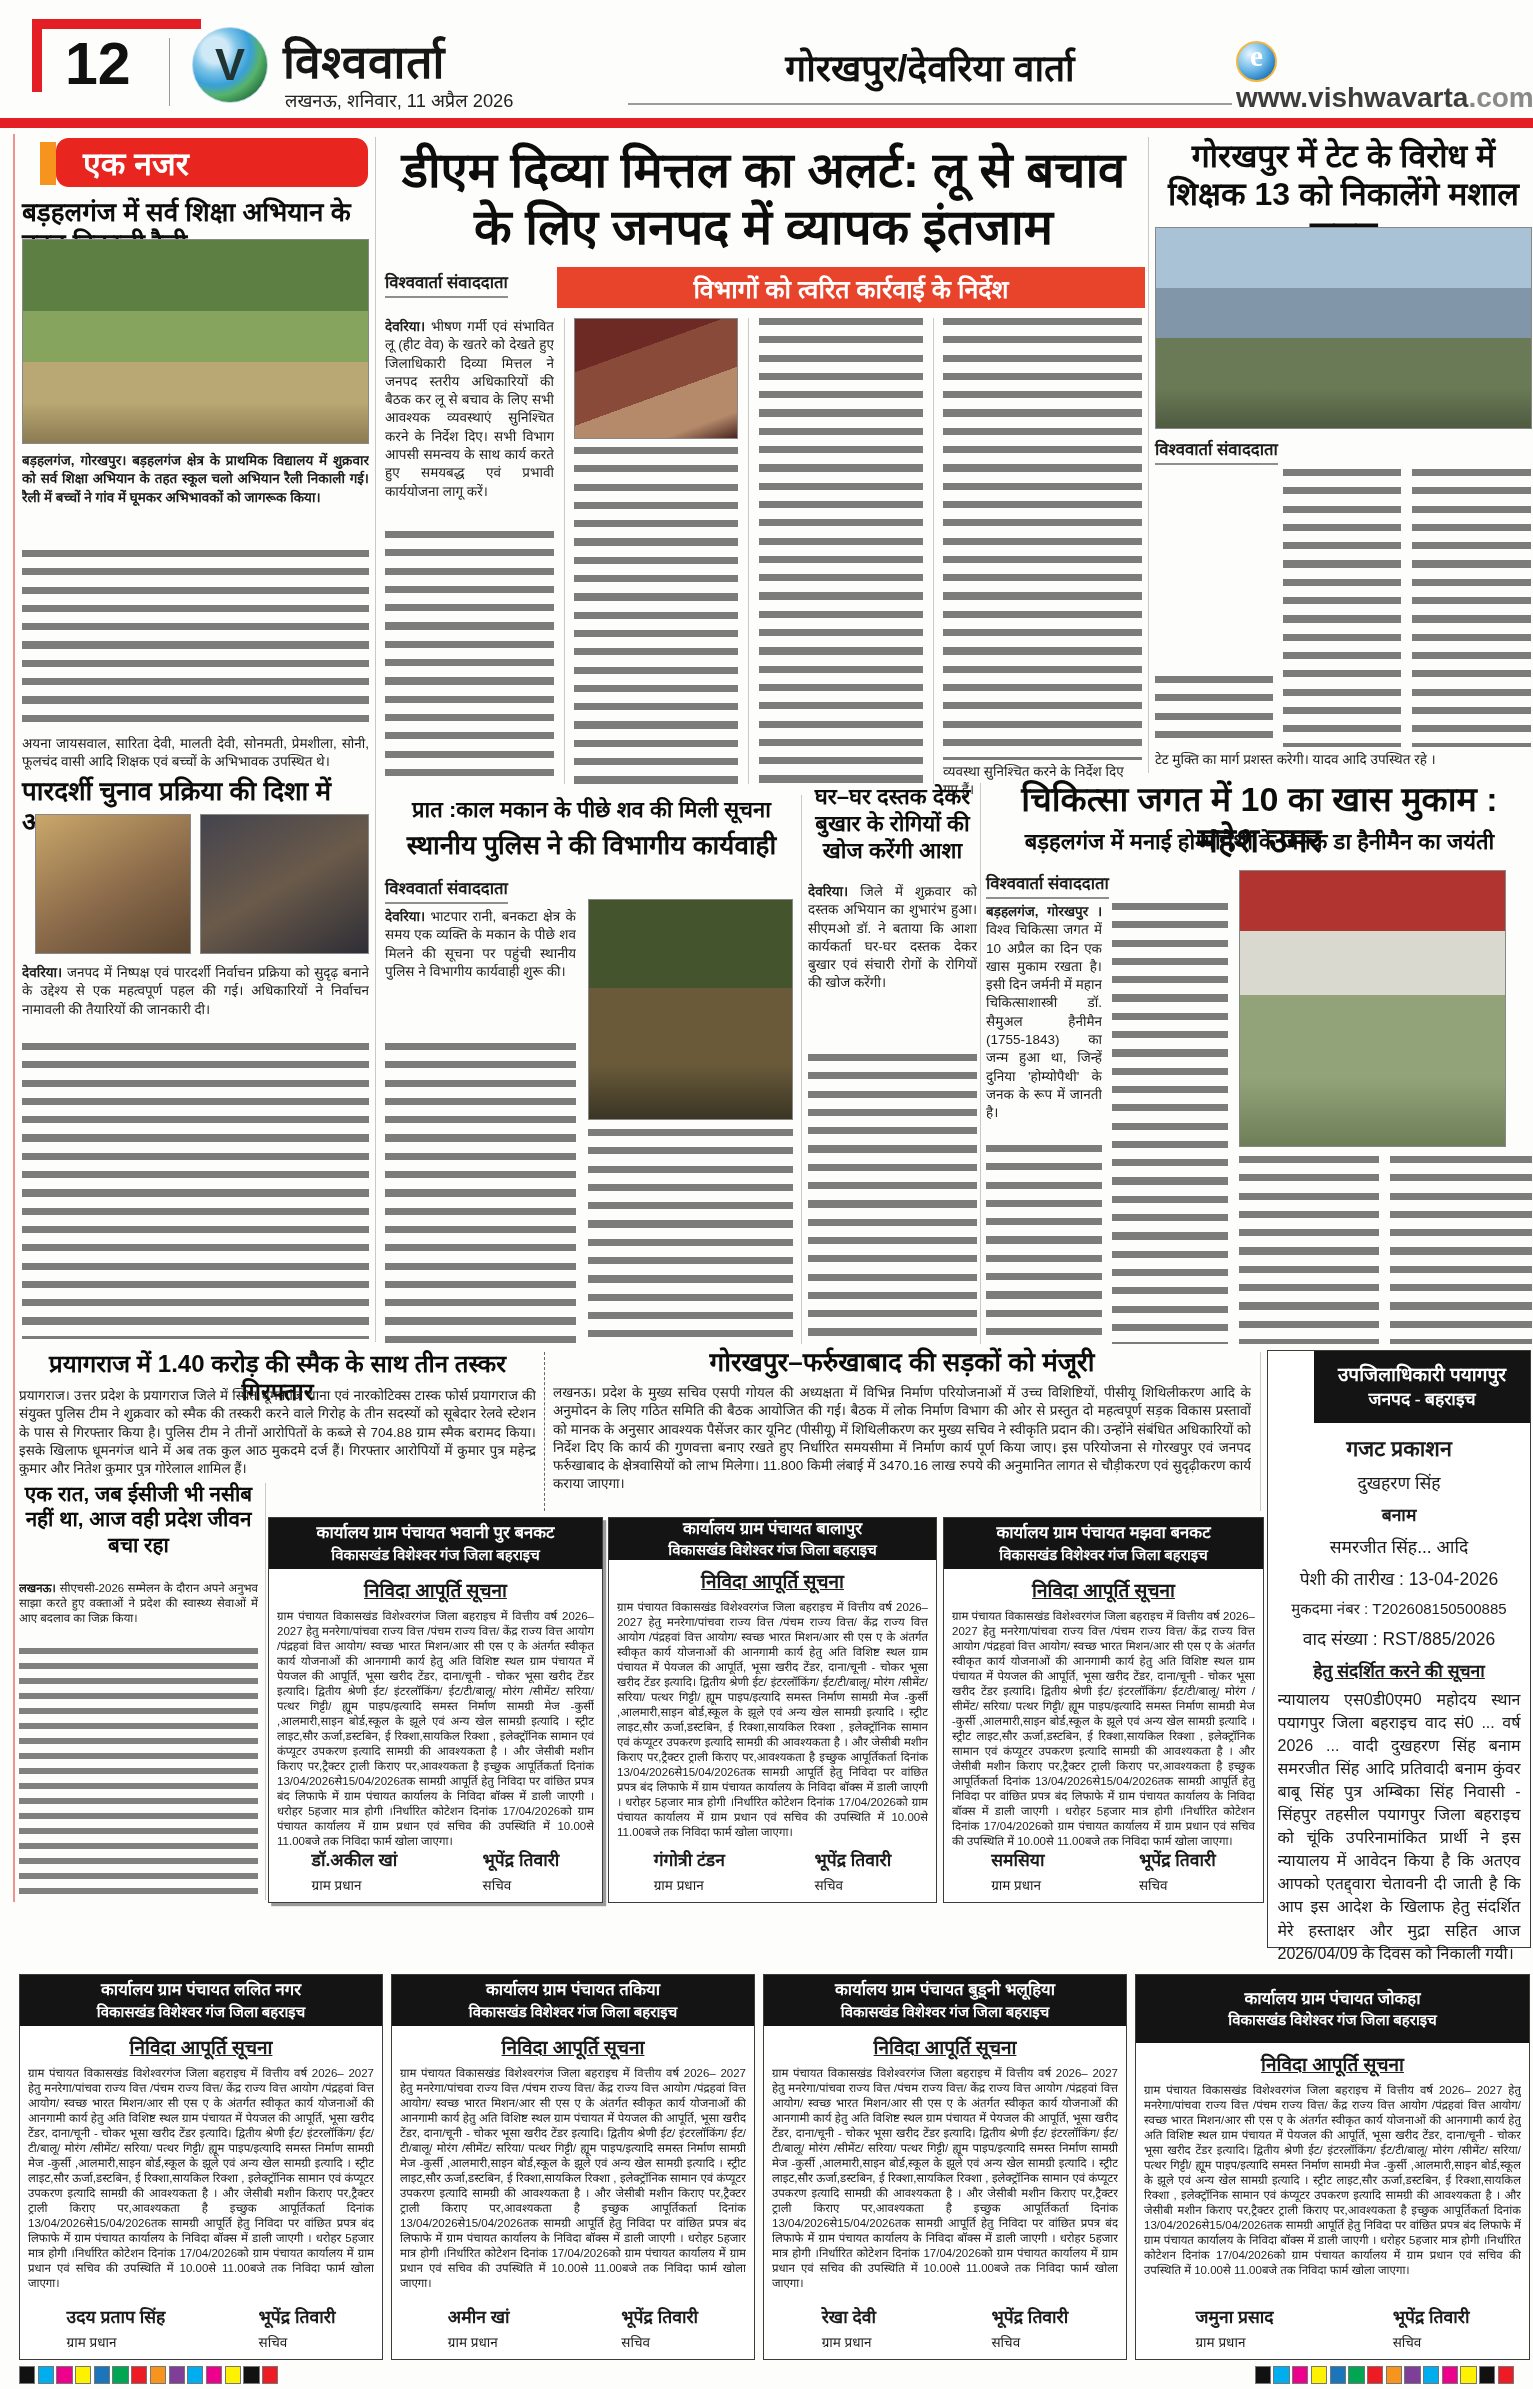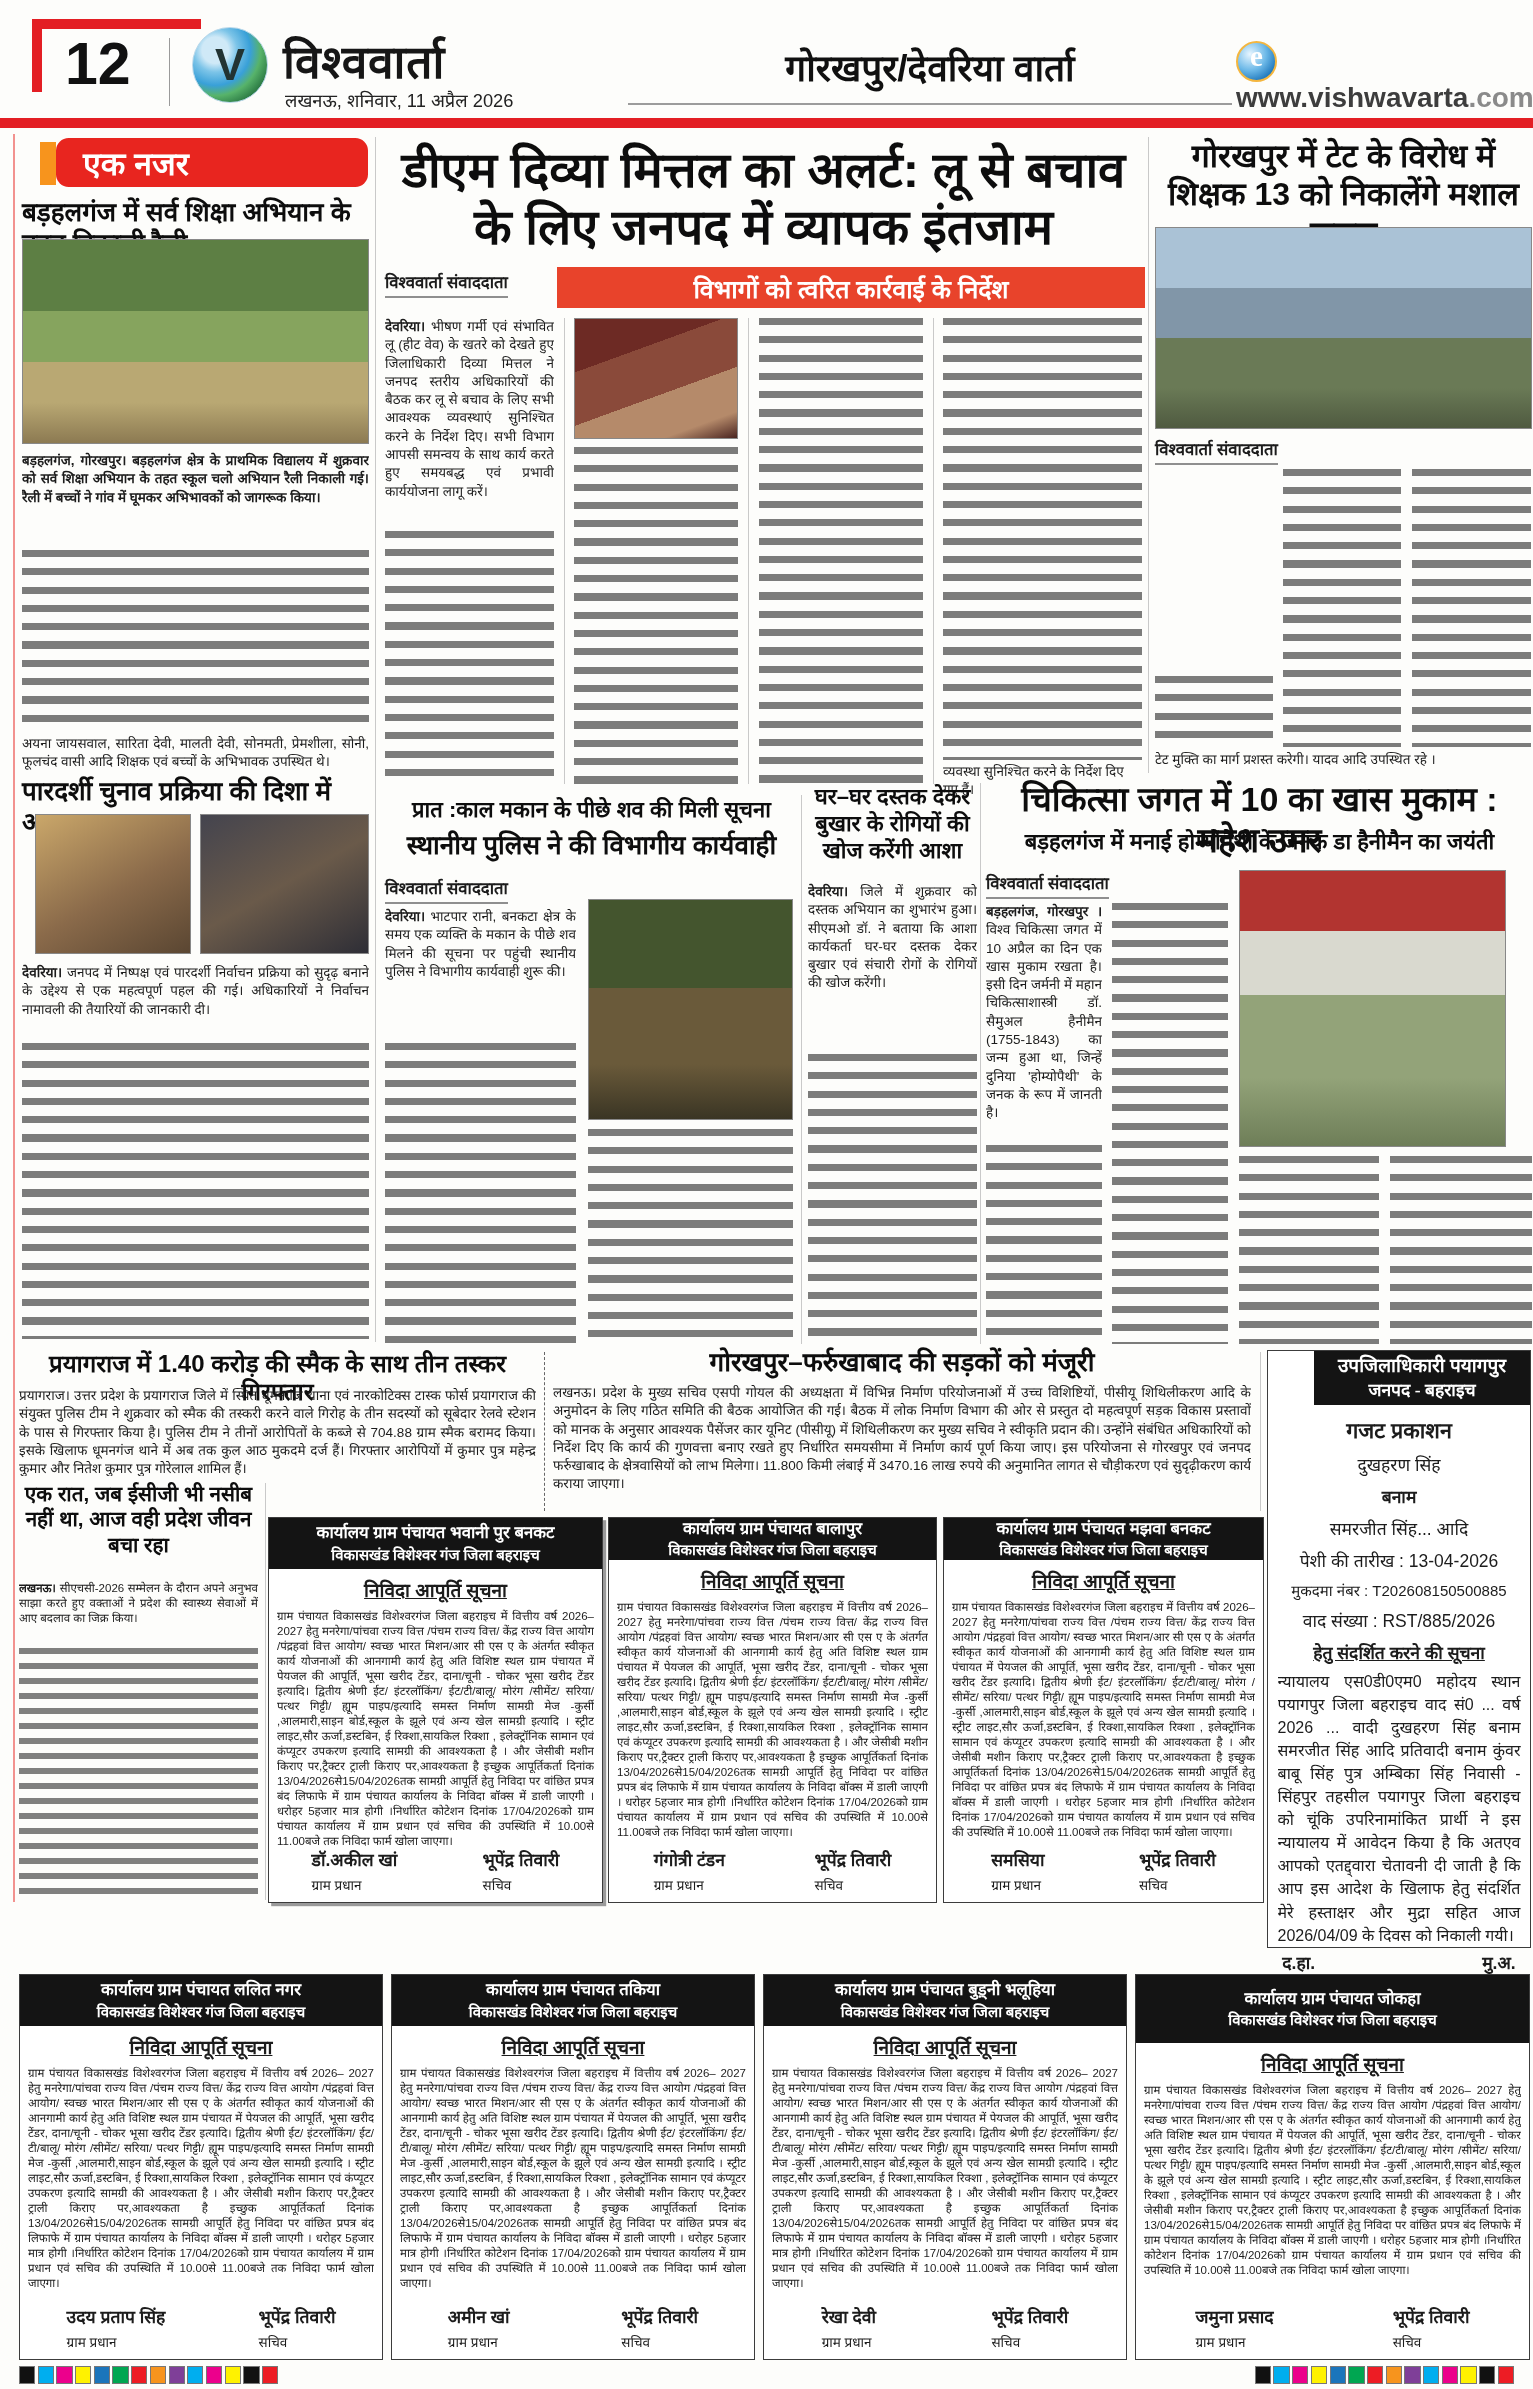--- a/index.html
+++ b/index.html
@@ -200,21 +200,21 @@
   <div class="abs body17 jst overflow" style="left:553px;top:1384px;width:698px;height:129px;">लखनऊ। प्रदेश के मुख्य सचिव एसपी गोयल की अध्यक्षता में विभिन्न निर्माण परियोजनाओं में उच्च विशिष्टियों, पीसीयू शिथिलीकरण आदि के अनुमोदन के लिए गठित समिति की बैठक आयोजित की गई। बैठक में लोक निर्माण विभाग की ओर से प्रस्तुत दो महत्वपूर्ण सड़क विकास प्रस्तावों को मानक के अनुसार आवश्यक पैसेंजर कार यूनिट (पीसीयू) में शिथिलीकरण कर मुख्य सचिव ने स्वीकृति प्रदान की। उन्होंने संबंधित अधिकारियों को निर्देश दिए कि कार्य की गुणवत्ता बनाए रखते हुए निर्धारित समयसीमा में निर्माण कार्य पूर्ण किया जाए। इस परियोजना से गोरखपुर एवं जनपद फर्रुखाबाद के क्षेत्रवासियों को लाभ मिलेगा। 11.800 किमी लंबाई में 3470.16 लाख रुपये की अनुमानित लागत से चौड़ीकरण एवं सुदृढ़ीकरण कार्य कराया जाएगा।</div>
 
   <div class="abs hl-sm ctr" style="left:19px;top:1481px;width:239px;font-size:20.7px;">एक रात, जब ईसीजी भी नसीब नहीं था, आज वही प्रदेश जीवन बचा रहा</div>
   <div class="abs body15 jst overflow" style="left:19px;top:1581px;width:239px;height:62px;">
     <span class="lead-in">लखनऊ।</span>
     <span>सीएचसी-2026 सम्मेलन के दौरान अपने अनुभव साझा करते हुए वक्ताओं ने प्रदेश की स्वास्थ्य सेवाओं में आए बदलाव का जिक्र किया।</span>
   </div>
   <div class="abs fill fill15" style="left:19px;top:1648px;width:239px;height:253px;"></div>
 
   <div class="abs notice" style="left:1267px;top:1350px;width:264px;height:598px;">
-    <div class="blackbox" style="height:54px;margin-left:46px;">
+    <div class="blackbox" style="height:72px;margin-left:46px;">
       <div class="l1">उपजिलाधिकारी पयागपुर</div>
       <div class="l2">जनपद - बहराइच</div>
     </div>
     <div class="gz-title">गजट प्रकाशन</div>
     <div class="gz-line">दुखहरण सिंह</div>
     <div class="gz-line b">बनाम</div>
     <div class="gz-line">समरजीत सिंह... आदि</div>
     <div class="gz-line">पेशी की तारीख : 13-04-2026</div>
     <div class="gz-line" style="font-size:15px;">मुकदमा नंबर : T202608150500885</div>
     <div class="gz-line">वाद संख्या : RST/885/2026</div>
@@ -259,21 +259,21 @@
           <div class="sig-role">ग्राम प्रधान</div>
         </div>
       <div>
           <div class="sig-name">भूपेंद्र तिवारी</div>
           <div class="sig-role">सचिव</div>
         </div>
     </div>
   </div>
 
   <div class="abs notice" style="left:943px;top:1517px;width:321px;height:386px;">
-    <div class="blackbox" style="height:42px;">
+    <div class="blackbox" style="height:51px;">
       <div class="l1" style="font-size:16.7px;">कार्यालय ग्राम पंचायत मझवा बनकट</div>
       <div class="l2" style="font-size:15px;">विकासखंड विशेश्वर गंज जिला बहराइच</div>
     </div>
     <div class="notice-sub">निविदा आपूर्ति सूचना</div>
     <div class="body15 jst overflow" style="margin:0 8px;height:239px;">ग्राम पंचायत विकासखंड विशेश्वरगंज जिला बहराइच में वित्तीय वर्ष 2026– 2027 हेतु मनरेगा/पांचवा राज्य वित्त /पंचम राज्य वित्त/ केंद्र राज्य वित्त आयोग /पंद्रहवां वित्त आयोग/ स्वच्छ भारत मिशन/आर सी एस ए के अंतर्गत स्वीकृत कार्य योजनाओं की आनगामी कार्य हेतु अति विशिष्ट स्थल ग्राम पंचायत में पेयजल की आपूर्ति, भूसा खरीद टेंडर, दाना/चूनी - चोकर भूसा खरीद टेंडर इत्यादि। द्वितीय श्रेणी ईट/ इंटरलॉकिंग/ ईट/टी/बालू/ मोरंग /सीमेंट/ सरिया/ पत्थर गिट्टी/ ह्यूम पाइप/इत्यादि समस्त निर्माण सामग्री मेज -कुर्सी ,आलमारी,साइन बोर्ड,स्कूल के झूले एवं अन्य खेल सामग्री इत्यादि । स्ट्रीट लाइट,सौर ऊर्जा,डस्टबिन, ई रिक्शा,सायकिल रिक्शा , इलेक्ट्रॉनिक सामान एवं कंप्यूटर उपकरण इत्यादि सामग्री की आवश्यकता है । और जेसीबी मशीन किराए पर,ट्रैक्टर ट्राली किराए पर,आवश्यकता है इच्छुक आपूर्तिकर्ता दिनांक 13/04/2026से15/04/2026तक सामग्री आपूर्ति हेतु निविदा पर वांछित प्रपत्र बंद लिफाफे में ग्राम पंचायत कार्यालय के निविदा बॉक्स में डाली जाएगी । धरोहर 5हजार मात्र होगी ।निर्धारित कोटेशन दिनांक 17/04/2026को ग्राम पंचायत कार्यालय में ग्राम प्रधान एवं सचिव की उपस्थिति में 10.00से 11.00बजे तक निविदा फार्म खोला जाएगा।</div>
     <div class="sigrow">
       <div>
           <div class="sig-name">समसिया</div>
           <div class="sig-role">ग्राम प्रधान</div>
         </div>

